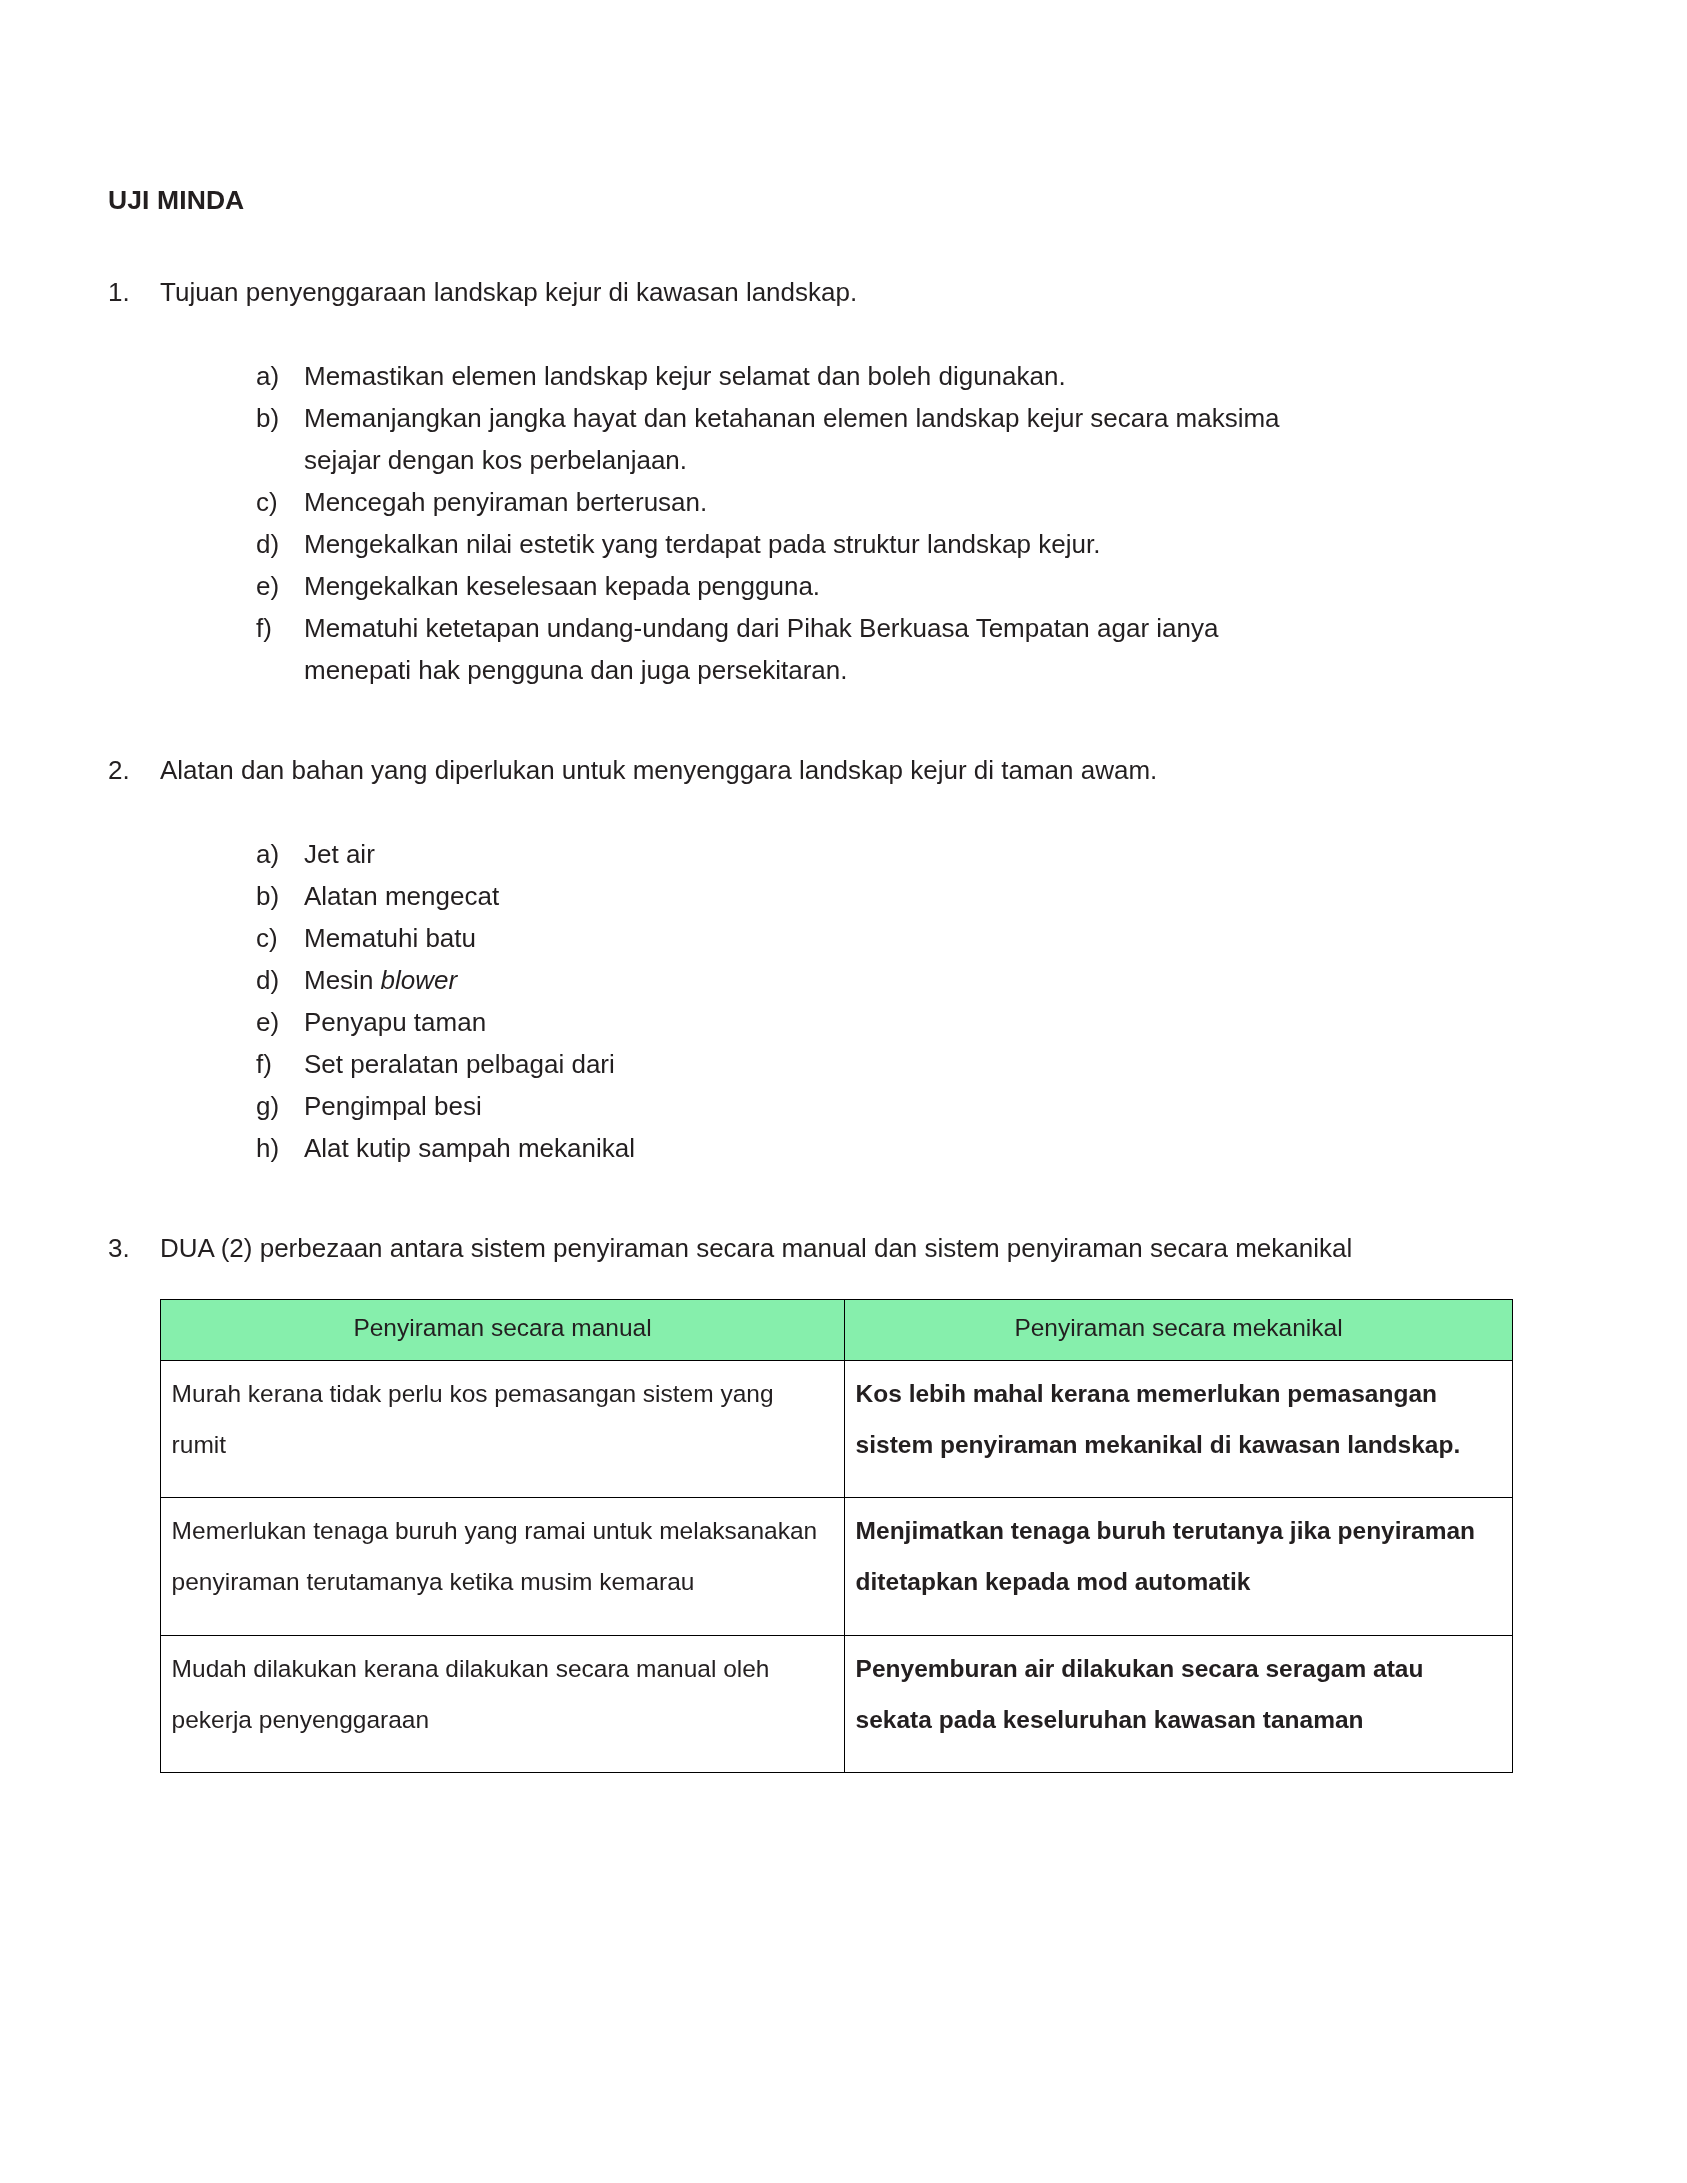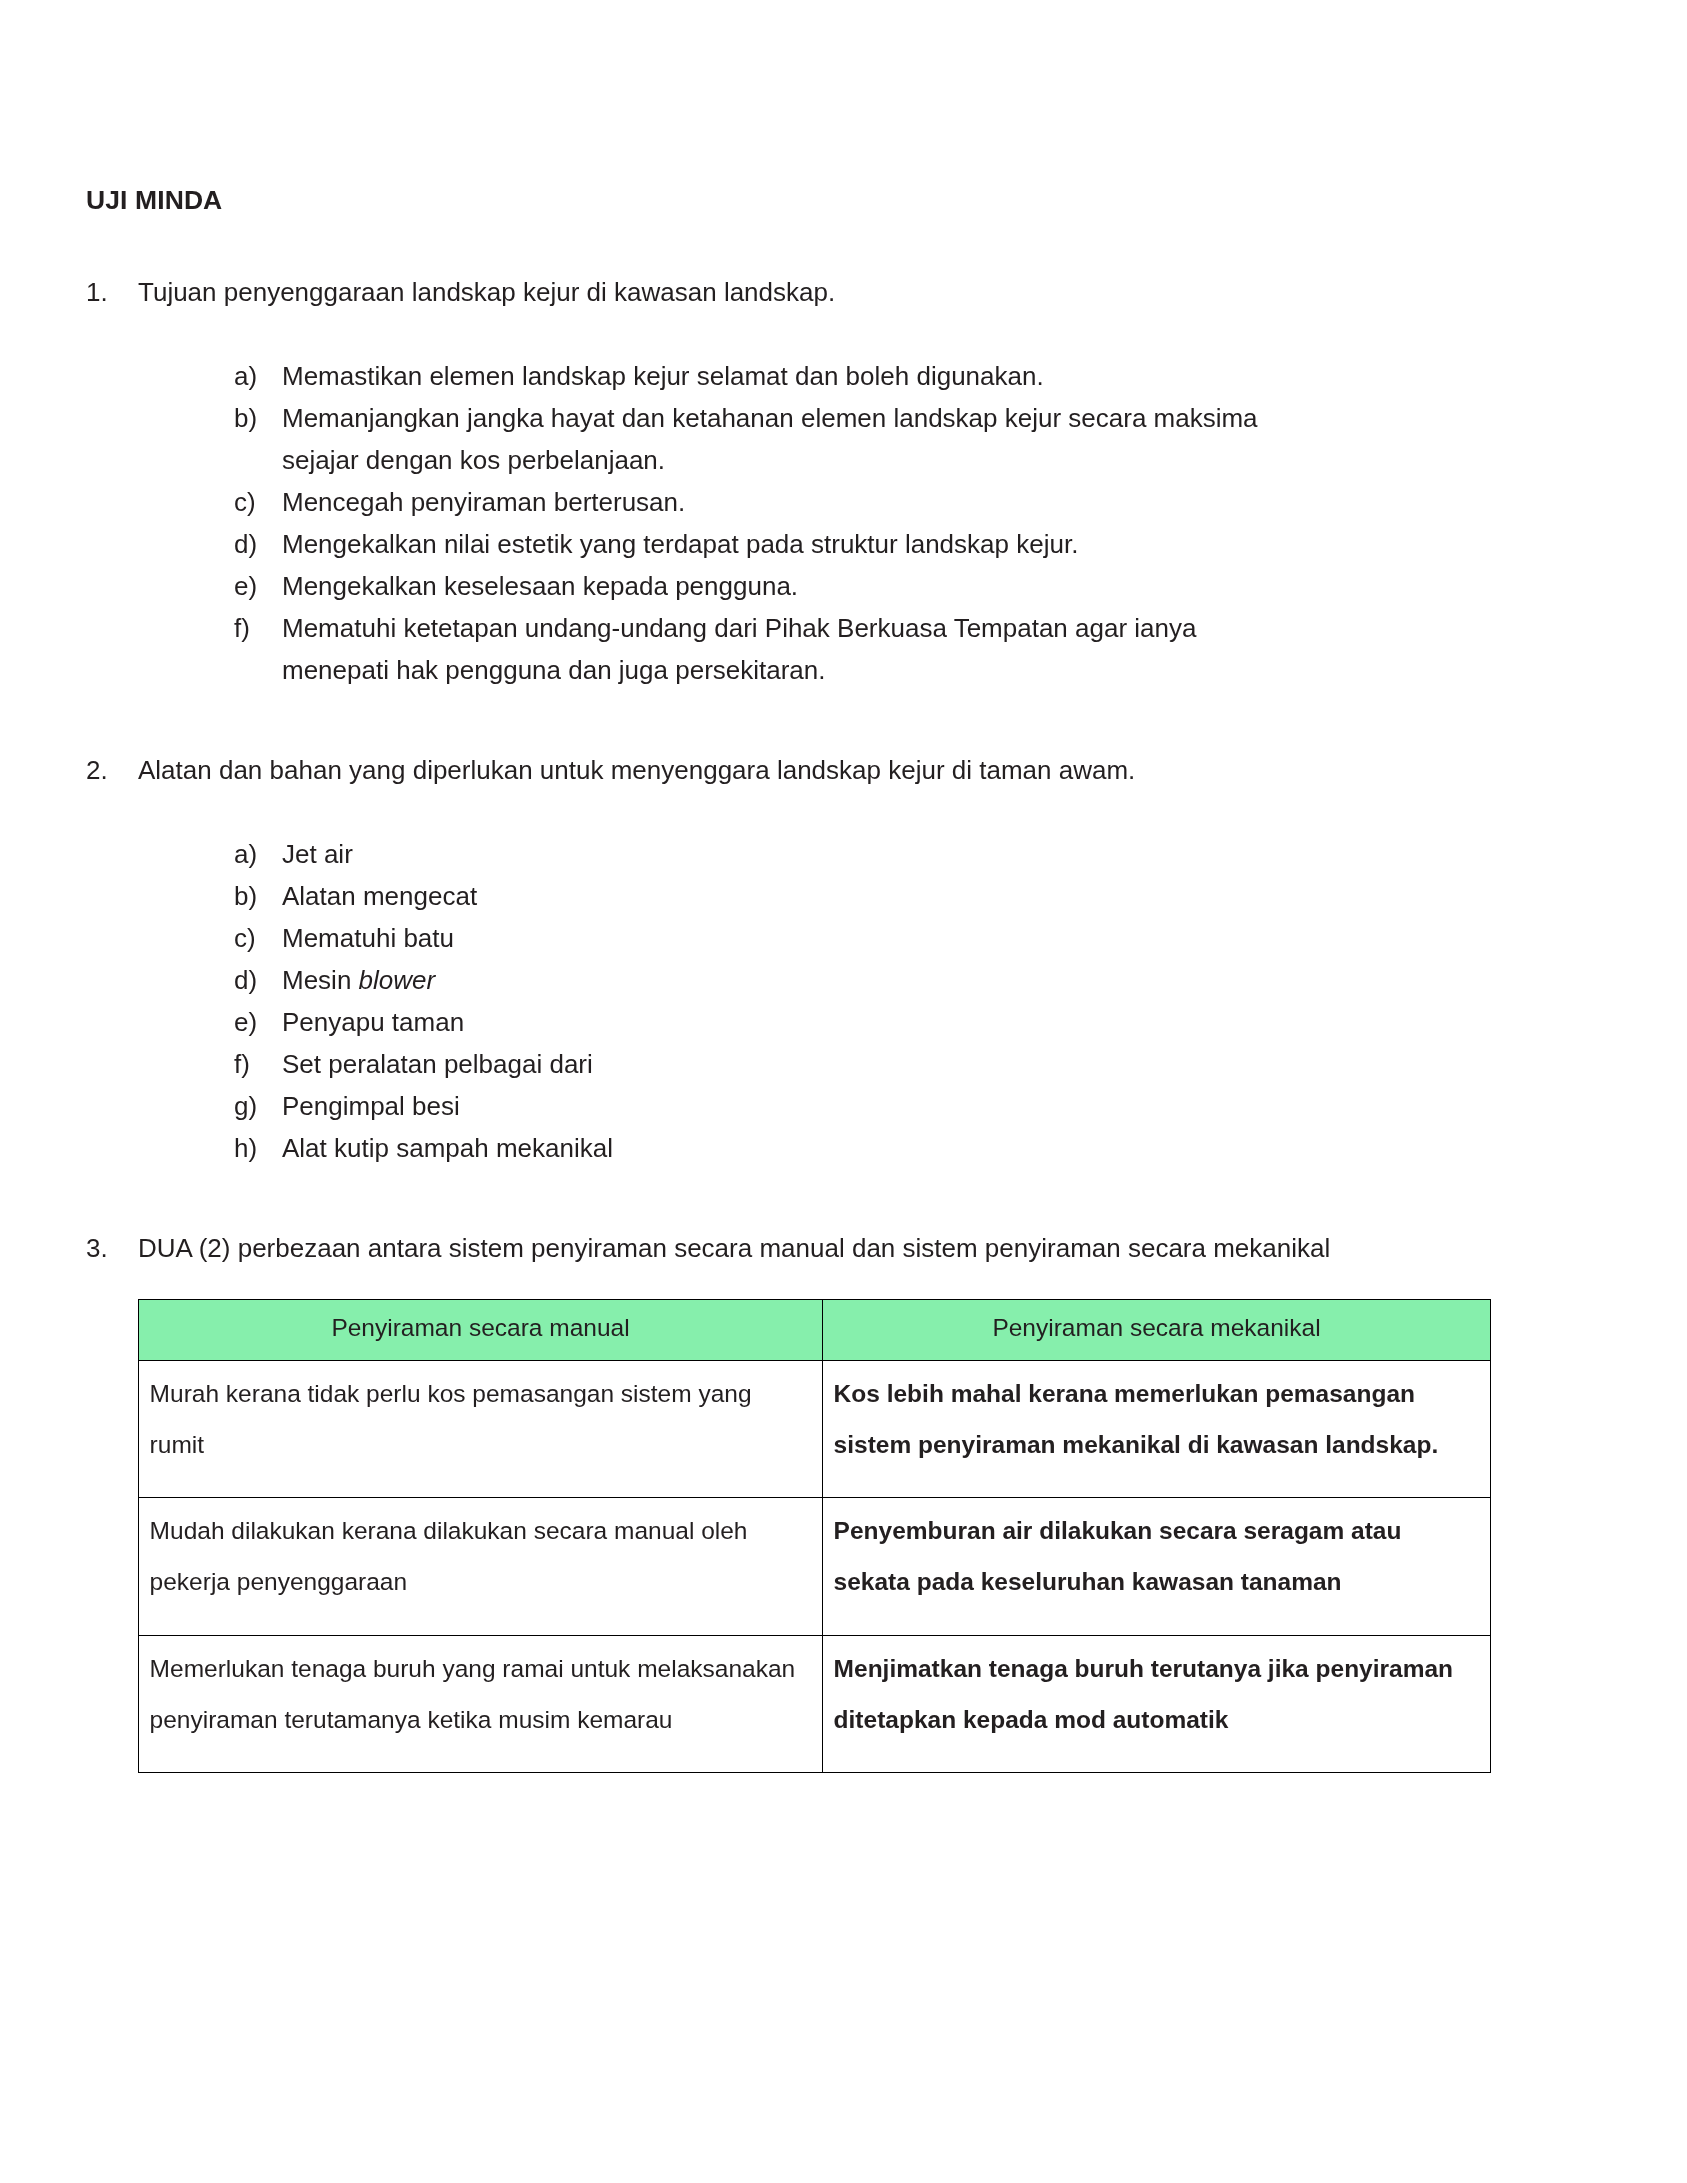--- a/index.html
+++ b/index.html
@@ -13,21 +13,21 @@
     font-family: "Liberation Sans", sans-serif;
     color: #231f20;
     -webkit-font-smoothing: antialiased;
   }
 
   .page {
     position: relative;
     width: 1687px;
     height: 2183px;
     box-sizing: border-box;
-    padding: 185px 198px 0 86px;
+    padding: 185px 198px 0 108px;
   }
 
   
   .doc-title {
     font-size: 26.5px;
     font-weight: bold;
     letter-spacing: 0.1px;
     line-height: 1.15;
     margin: 0 0 56px 0;
   }
@@ -210,25 +210,25 @@
           <th class="col-a">Penyiraman secara manual</th>
           <th class="col-b">Penyiraman secara mekanikal</th>
         </tr>
       </thead>
       <tbody>
         <tr>
           <td class="col-a">Murah kerana tidak perlu kos pemasangan sistem yang rumit</td>
           <td class="col-b">Kos lebih mahal kerana memerlukan pemasangan sistem penyiraman mekanikal di kawasan landskap.</td>
         </tr>
         <tr>
+          <td class="col-a">Memerlukan tenaga buruh yang ramai untuk melaksanakan penyiraman terutamanya ketika musim kemarau</td>
+          <td class="col-b">Menjimatkan tenaga buruh terutanya jika penyiraman ditetapkan kepada mod automatik</td>
+        </tr>
+        <tr>
           <td class="col-a">Mudah dilakukan kerana dilakukan secara manual oleh pekerja penyenggaraan</td>
           <td class="col-b">Penyemburan air dilakukan secara seragam atau sekata pada keseluruhan kawasan tanaman</td>
         </tr>
-        <tr>
-          <td class="col-a">Memerlukan tenaga buruh yang ramai untuk melaksanakan penyiraman terutamanya ketika musim kemarau</td>
-          <td class="col-b">Menjimatkan tenaga buruh terutanya jika penyiraman ditetapkan kepada mod automatik</td>
-        </tr>
       </tbody>
     </table>
   </div>
 
 </div>
 
 
 </body></html>

